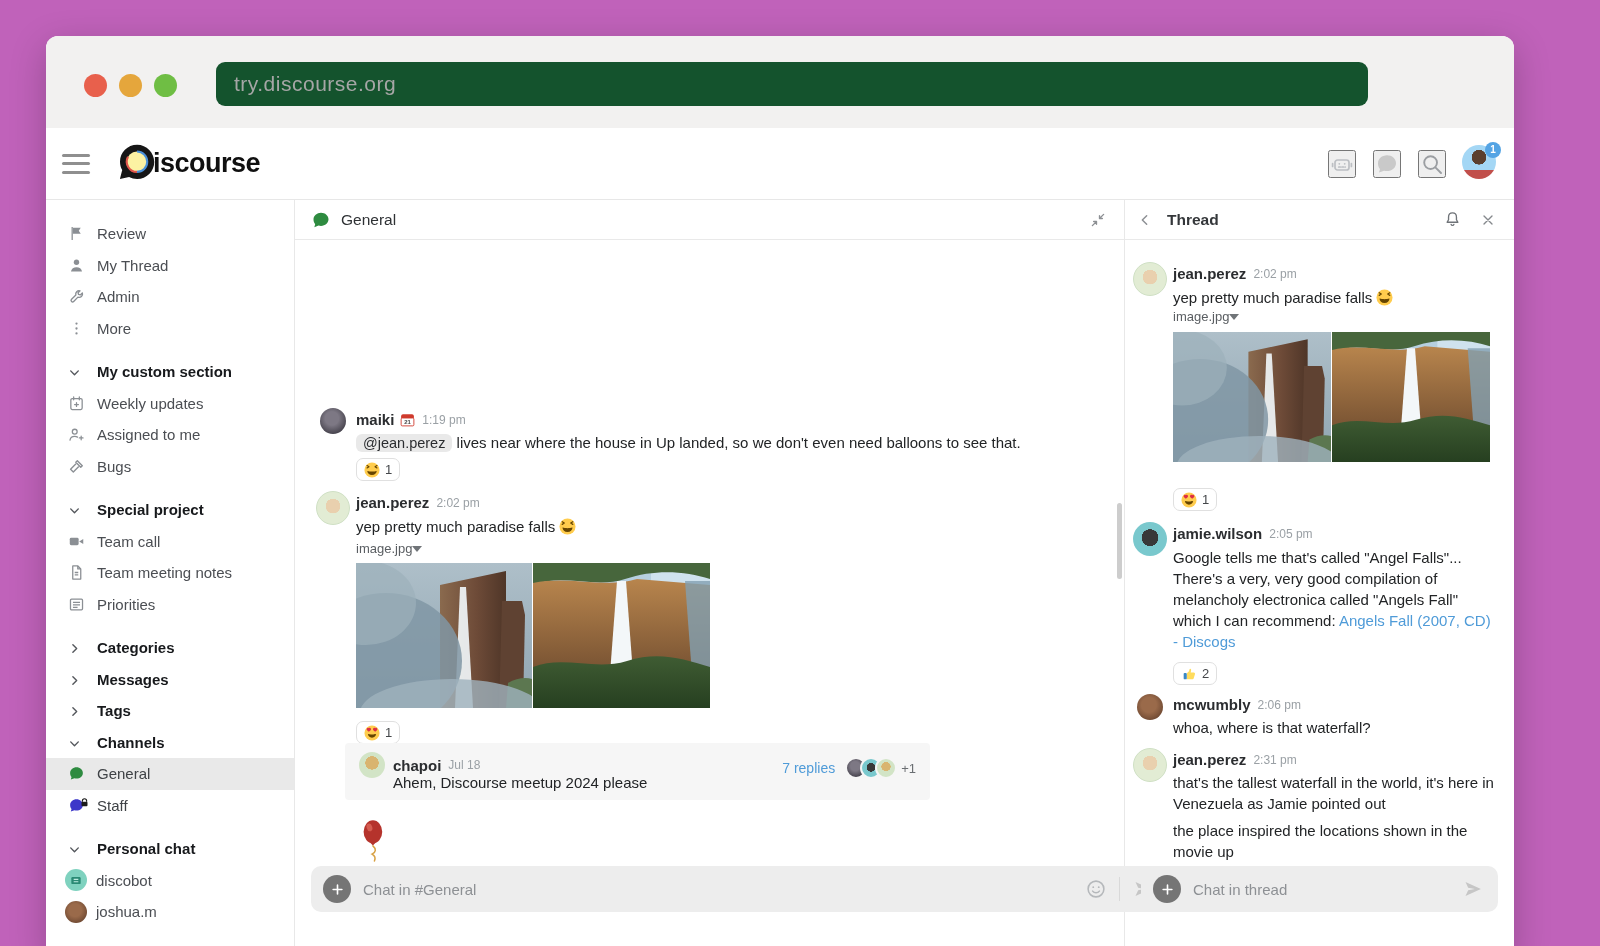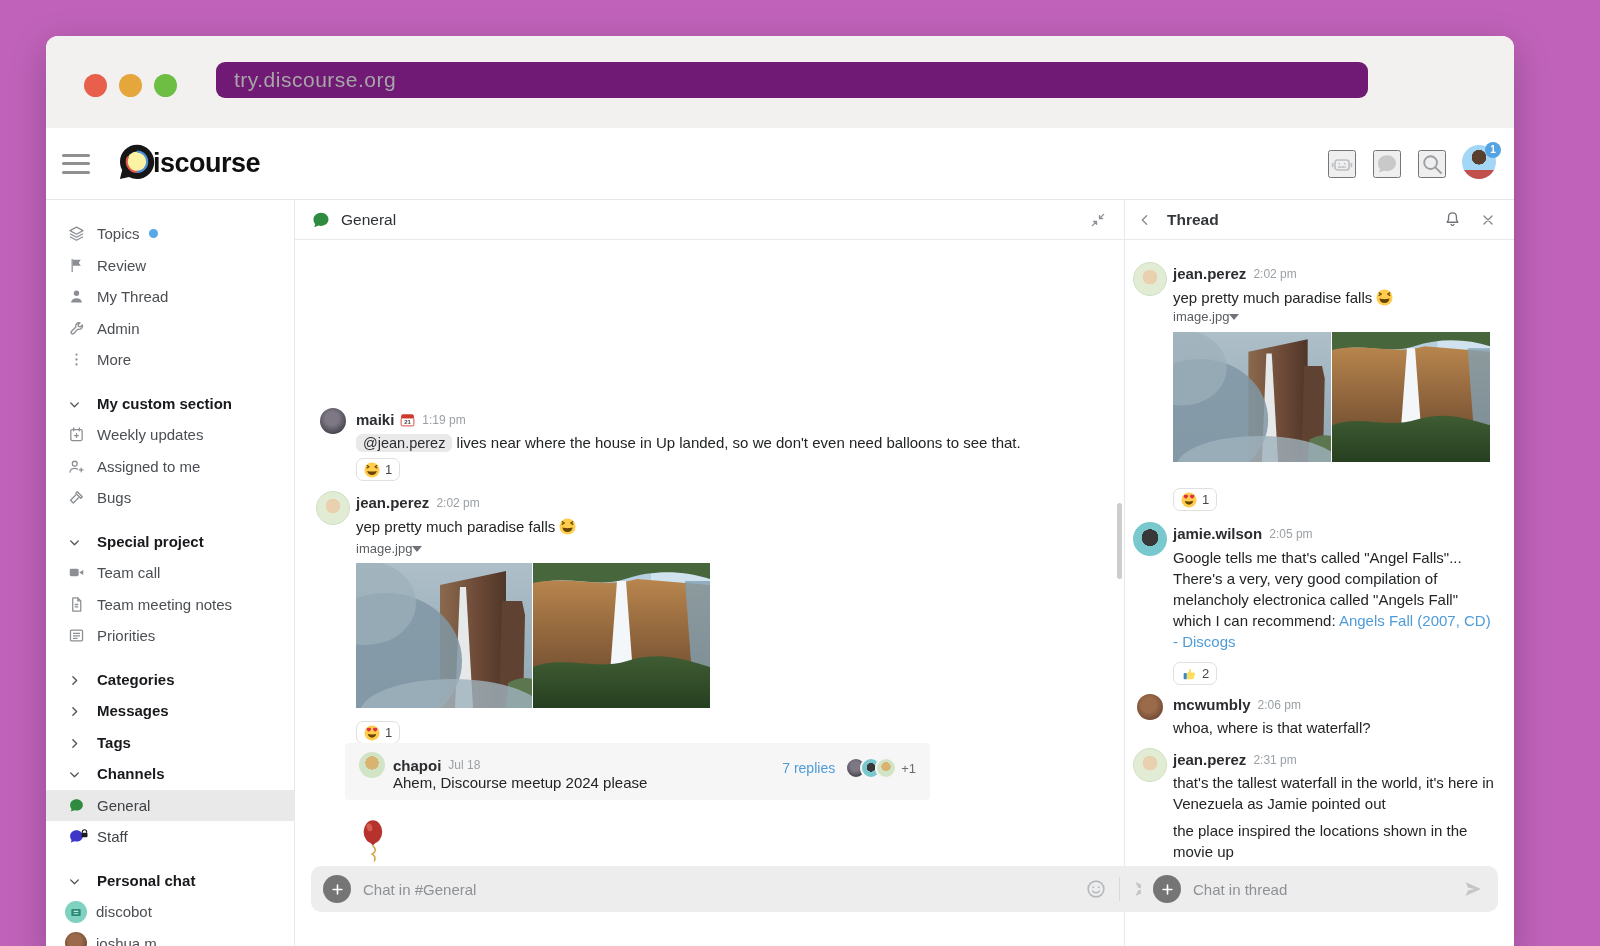--- a/index.html
+++ b/index.html
@@ -7,22 +7,22 @@
   body { background:#c062ba; font-family:"Liberation Sans", sans-serif; }
   .window { position:absolute; left:46px; top:36px; width:1468px; height:922px;
             background:#fff; border-radius:12px; overflow:hidden;
             box-shadow:0 10px 36px rgba(0,0,0,.22); }
   
   .chrome { height:92px; background:#f2f1f0; position:relative; }
   .light { position:absolute; top:38px; width:23px; height:23px; border-radius:50%; border:none; }
   .light.red { left:38px; background:#e8604c; }
   .light.yellow { left:73px; background:#e5a63c; }
   .light.green { left:108px; background:#6fbe44; }
-  .urlbar { position:absolute; left:170px; top:26px; width:1152px; height:36px;
-            background:#701a75; border-radius:9px; display:flex; align-items:center; padding-left:18px; }
+  .urlbar { position:absolute; left:170px; top:26px; width:1152px; height:44px;
+            background:#14532d; border-radius:9px; display:flex; align-items:center; padding-left:18px; }
   .urlbar span { color:#a6a6a6; font-size:21px; letter-spacing:.5px; }
   
   .appheader { height:72px; background:#fff; border-bottom:1px solid #e7e7e7;
                display:flex; align-items:center; padding:0 18px 0 16px; position:relative; }
   .hamburger { width:28px; height:20px; display:flex; flex-direction:column; justify-content:space-between; cursor:pointer; background:none; border:none; }
   .hamburger i { display:block; height:3px; border-radius:2px; background:#8f8f8f; }
   .logo { display:flex; align-items:center; margin-left:28px; }
   .logo-text { font-size:27px; font-weight:bold; color:#101010; letter-spacing:-.5px; margin-left:-3px; }
   .hspacer { flex:1; }
   .hicon { width:28px; height:28px; margin-left:17px; color:#bcbfc3; display:flex; align-items:center; justify-content:center; }
@@ -180,31 +180,20 @@
       <span class="badge">1</span>
     </div>
   </div>
 
   <div class="content">
 
     <div class="sidebar">
 
       <div class="sb-row">
         <span class="sb-ic">
-            <svg viewBox="0 0 24 24" fill="none" stroke="currentColor" stroke-width="1.8" stroke-linejoin="round">
-              <path d="M12 3 2.8 8 12 13l9.2-5z"></path>
-              <path d="M2.8 12.3 12 17.3l9.2-5"></path>
-              <path d="M2.8 16.5 12 21.5l9.2-5"></path>
-            </svg>
-          </span>
-        <span class="sb-label">Topics</span>
-        <span class="dot"></span>
-      </div>
-      <div class="sb-row">
-        <span class="sb-ic">
             <svg viewBox="0 0 24 24" fill="currentColor">
               <path d="M5 2.8h1.8V21H5z"></path>
               <path d="M7 4h11l-2.8 4.2L18 12.4H7z"></path>
             </svg>
           </span>
         <span class="sb-label">Review</span>
       </div>
       <div class="sb-row">
         <span class="sb-ic">
             <svg viewBox="0 0 24 24" fill="currentColor">

